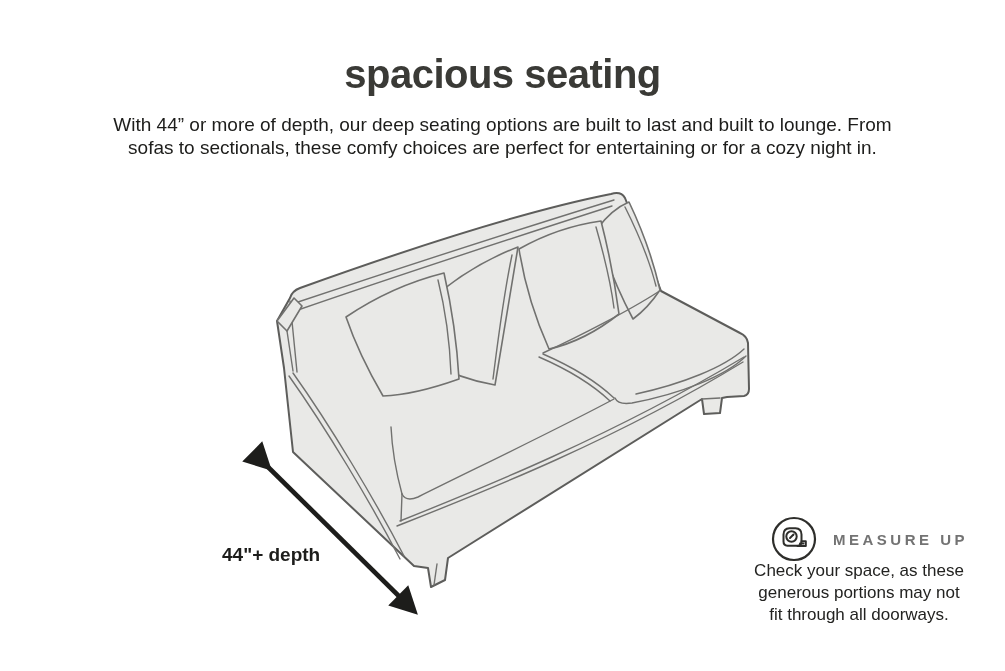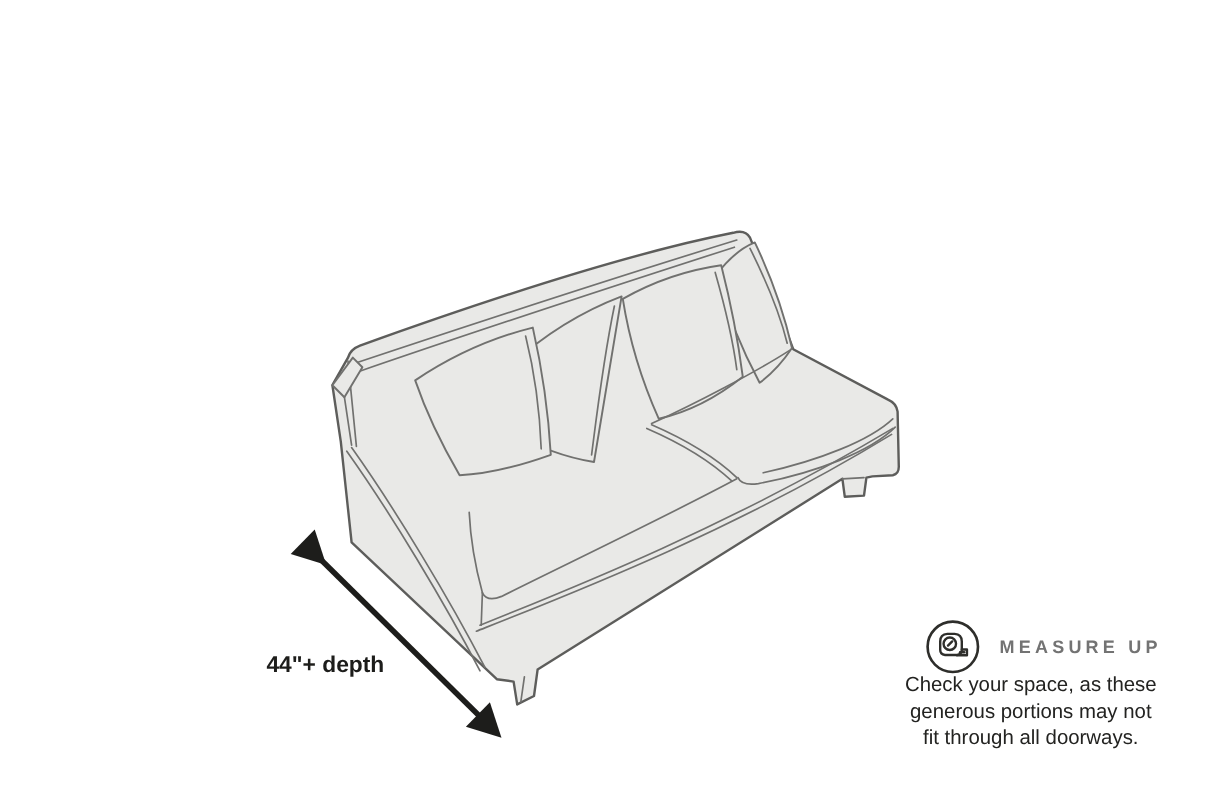--- a/index.html
+++ b/index.html
@@ -61,21 +61,23 @@
     text-align:center;
     font-size:17px;line-height:22px;
     color:#232321;
   }
 </style>
 </head>
 <body>
 
 <div class="canvas">
 
+  <h1 class="title">spacious seating</h1>
 
+  <p class="description">With 44” or more of depth, our deep seating options are built to last and built to lounge. From sofas to sectionals, these comfy choices are perfect for entertaining or for a cozy night in.</p>
 
   <svg class="illustration" viewBox="0 0 1005 671" xmlns="http://www.w3.org/2000/svg">
     <defs>
       <marker id="ah" markerWidth="7" markerHeight="7" refX="4.6" refY="3.5" orient="auto" markerUnits="strokeWidth">
         <path d="M0.4,0.4 L6.4,3.5 L0.4,6.6 Z" fill="#1d1d1b"></path>
       </marker>
     </defs>
 
     <g>
       <path class="sofa-outline" d="M277,321

